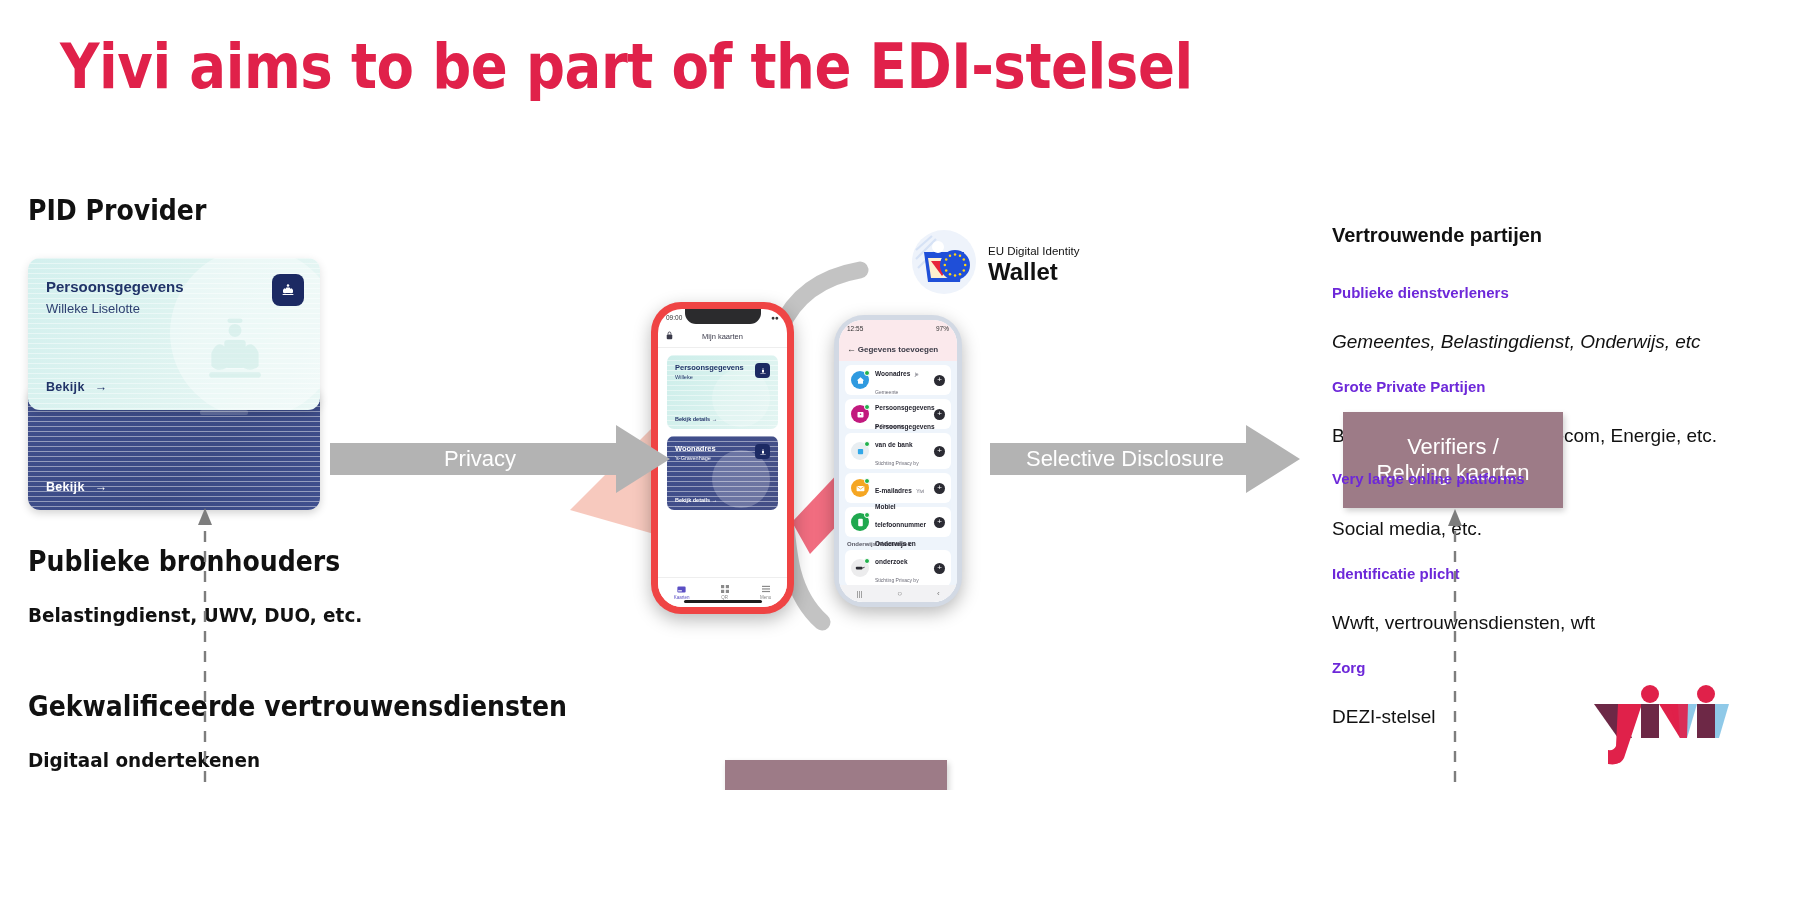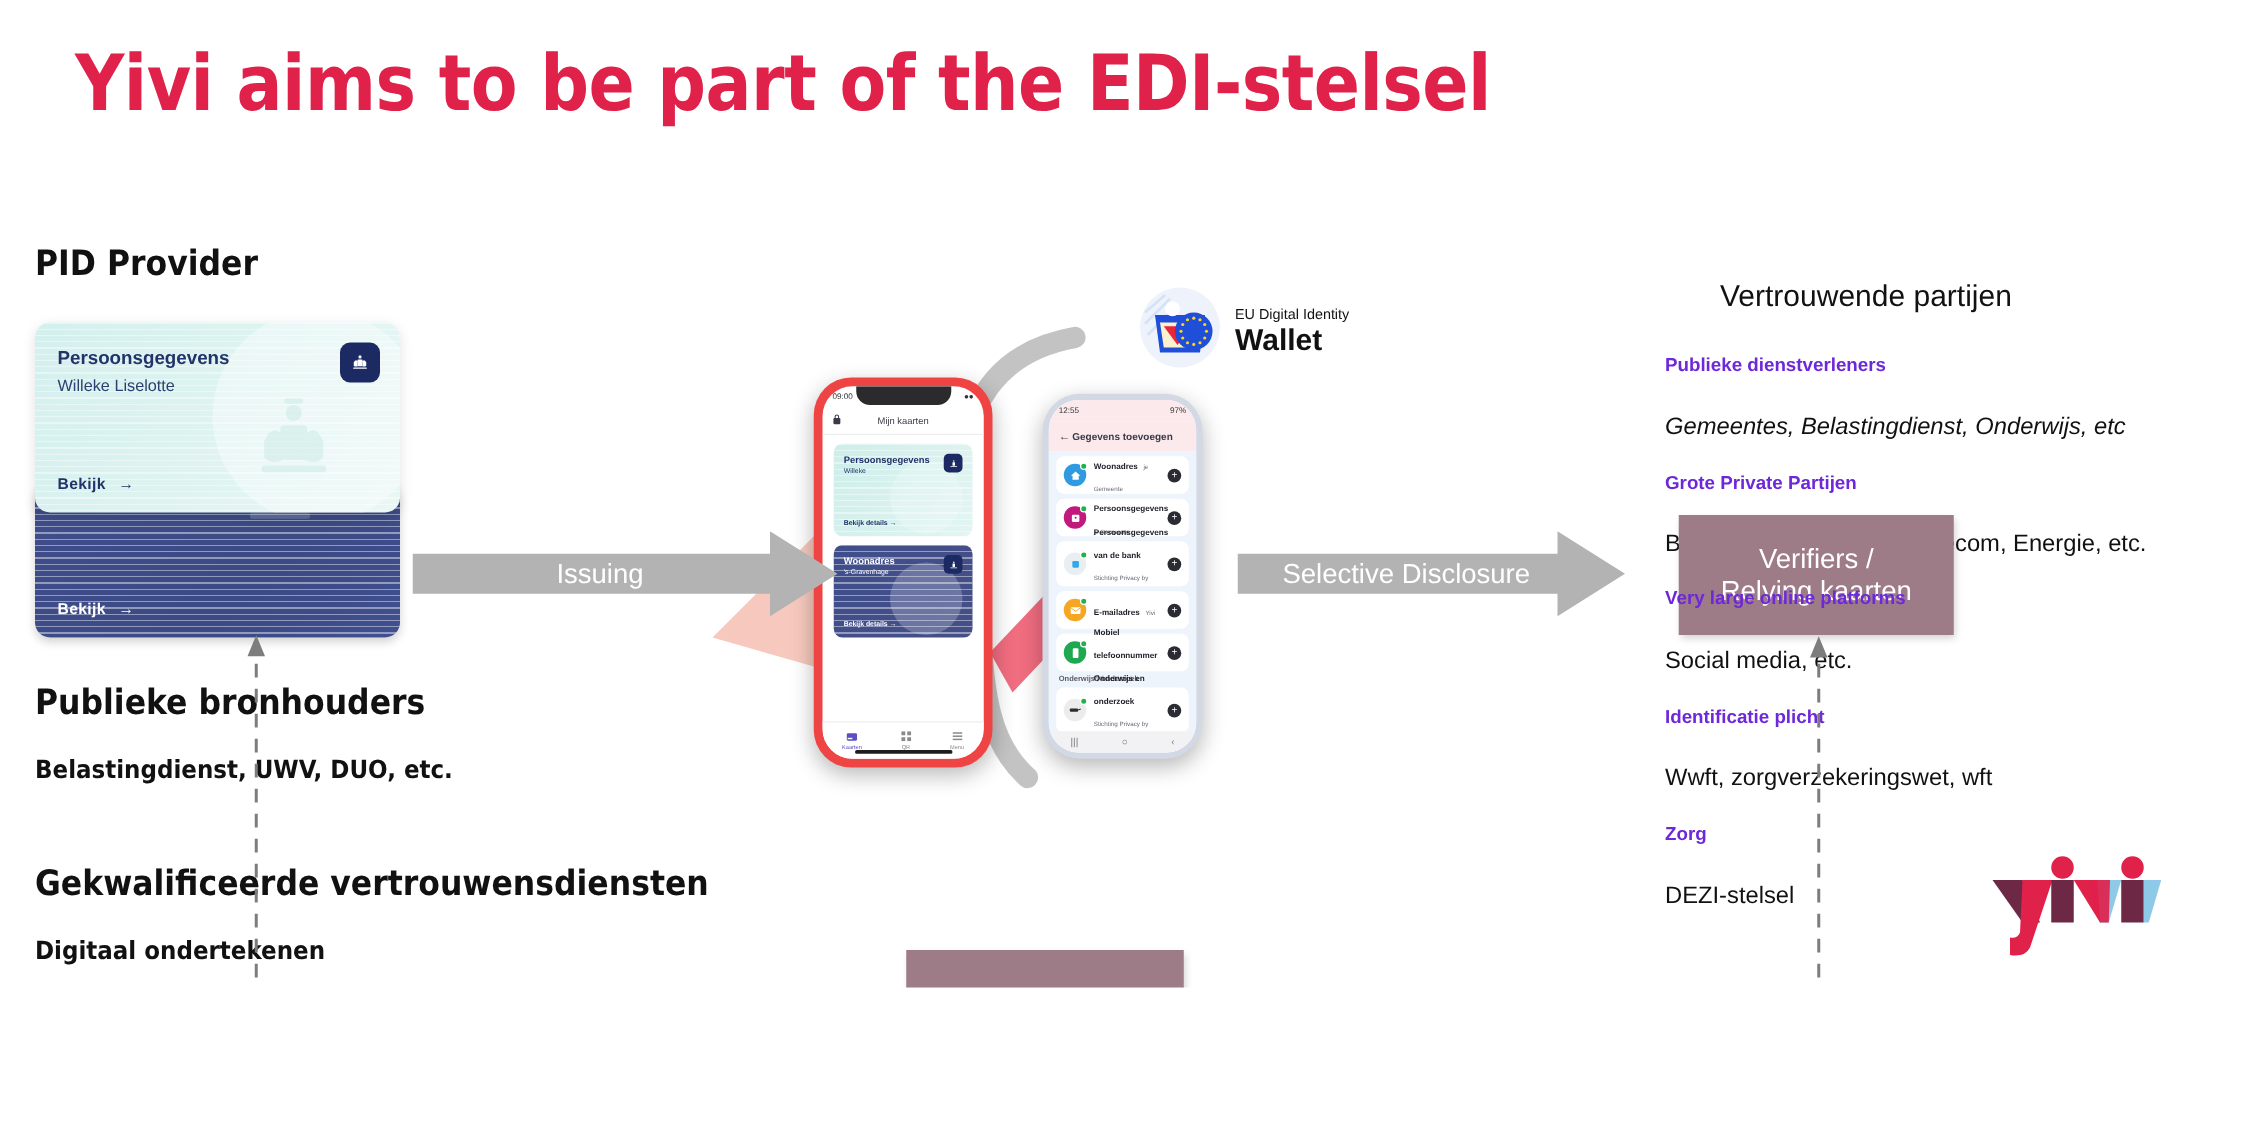--- a/index.html
+++ b/index.html
@@ -46,25 +46,24 @@
     font-family: "DejaVu Sans", sans-serif;
     font-weight: bold;
     font-size: 20px;
     color: #111111;
     transform: scaleX(0.92);
     transform-origin: left center;
     white-space: nowrap;
   }
   .col-head-right {
     font-family: "Liberation Sans", sans-serif;
-    font-weight: normal;
-    font-size: 24px;
+    font-weight: bold;
+    font-size: 20px;
     color: #111111;
     white-space: nowrap;
-    margin-left: 44px;
   }
   .r-bold {
     font-family: "Liberation Sans", sans-serif;
     font-weight: bold;
     font-size: 15px;
     color: #6d28d9;
     white-space: nowrap;
     text-align: right;
   }
   .r-ital {
@@ -552,21 +551,21 @@
         <span>○</span>
         <span>‹</span>
       </div>
     </div>
   </div>
 
   <svg class="deco" style="left:330px; top:425px;" width="340" height="68" viewBox="0 0 340 68">
     <path d="M0 18 H286 V0 L340 34 L286 68 V50 H0 Z" fill="#b3b3b3"></path>
   </svg>
   <div style="position:absolute; left:330px; top:425px; width:300px; height:68px; display:flex; align-items:center; justify-content:center;">
-    <span style="color:#fff; font-size:22px; font-family:'Liberation Sans',sans-serif;">Issuing</span>
+    <span style="color:#fff; font-size:22px; font-family:'Liberation Sans',sans-serif;">Privacy</span>
   </div>
 
   <svg class="deco" style="left:990px; top:425px;" width="310" height="68" viewBox="0 0 310 68">
     <path d="M0 18 H256 V0 L310 34 L256 68 V50 H0 Z" fill="#b3b3b3"></path>
   </svg>
   <div style="position:absolute; left:990px; top:425px; width:270px; height:68px; display:flex; align-items:center; justify-content:center;">
     <span style="color:#fff; font-size:22px; font-family:'Liberation Sans',sans-serif;">Selective Disclosure</span>
   </div>
 
   <div class="col-head-right" style="position:absolute; left:1332px; top:224px;">Vertrouwende partijen</div>
@@ -579,21 +578,21 @@
   <div class="mauve-box" style="left:1343px; top:412px; width:220px; height:96px;">
     <span>
       <span>Verifiers /</span><br>
       <span>Relying kaarten</span>
     </span>
   </div>
 
   <div class="r-bold" style="position:absolute; left:1332px; top:470px; z-index:3;">Very large online platforms</div>
   <div class="r-norm" style="position:absolute; left:1332px; top:518px;text-align:right;">Social media, etc.</div>
   <div class="r-bold" style="position:absolute; left:1332px; top:565px;">Identificatie plicht</div>
-  <div class="r-norm" style="position:absolute; left:1332px; top:612px;">Wwft, zorgverzekeringswet, wft</div>
+  <div class="r-norm" style="position:absolute; left:1332px; top:612px;">Wwft, vertrouwensdiensten, wft</div>
   <div class="r-bold" style="position:absolute; left:1332px; top:659px;">Zorg</div>
   <div class="r-norm" style="position:absolute; left:1332px; top:706px;">DEZI-stelsel</div>
 
   <svg class="deco" style="left:0; top:0;" width="1796" height="910" viewBox="0 0 1796 910">
 
     <line x1="205" y1="802" x2="205" y2="524" stroke="#7d7d7d" stroke-width="2.4" stroke-dasharray="11 9"></line>
     <path d="M205 508 L198 525 L212 525 Z" fill="#7d7d7d"></path>
 
     <line x1="205" y1="802" x2="708" y2="802" stroke="#7d7d7d" stroke-width="2.4" stroke-dasharray="11 9"></line>
     <path d="M726 802 L708 795 L708 809 Z" fill="#7d7d7d"></path>

